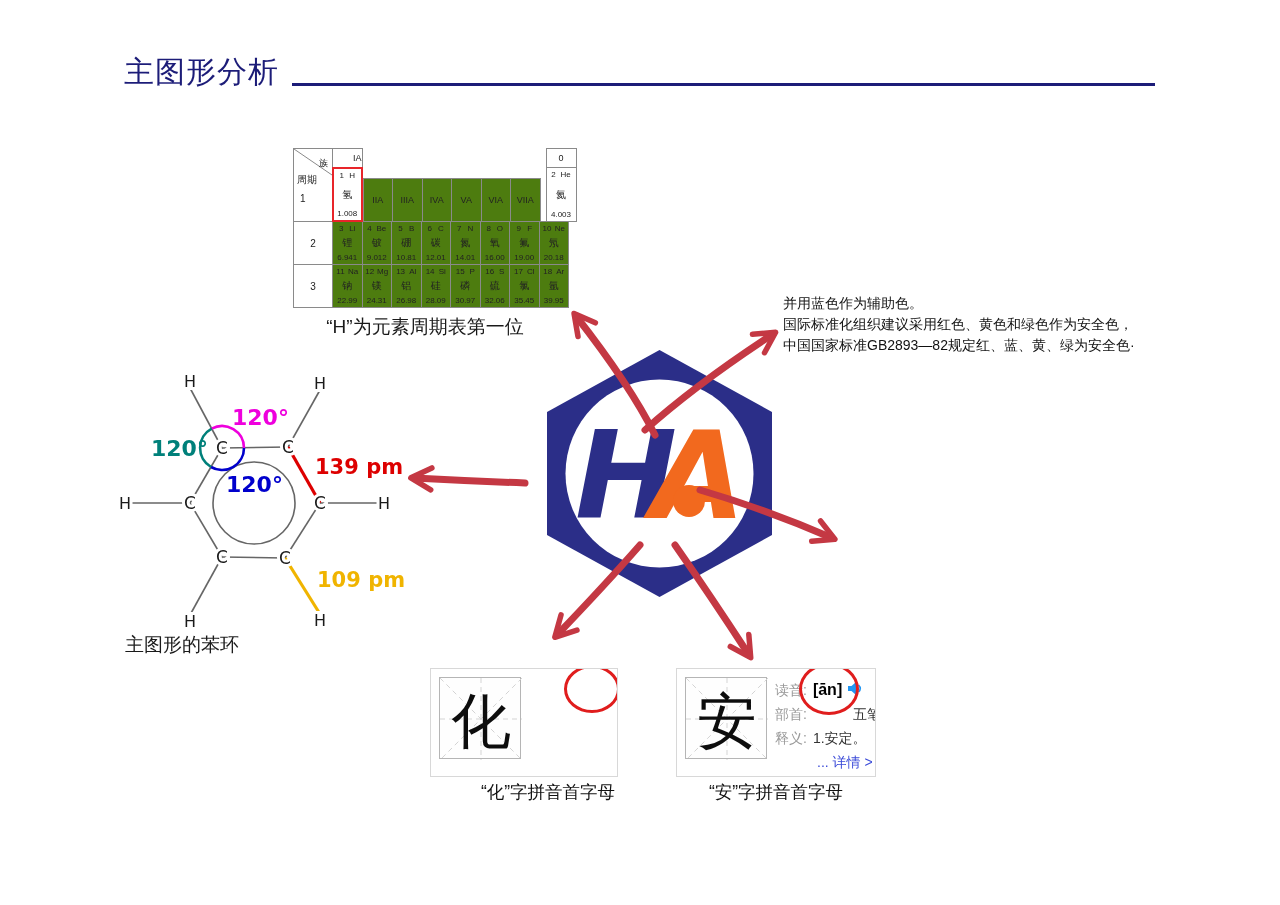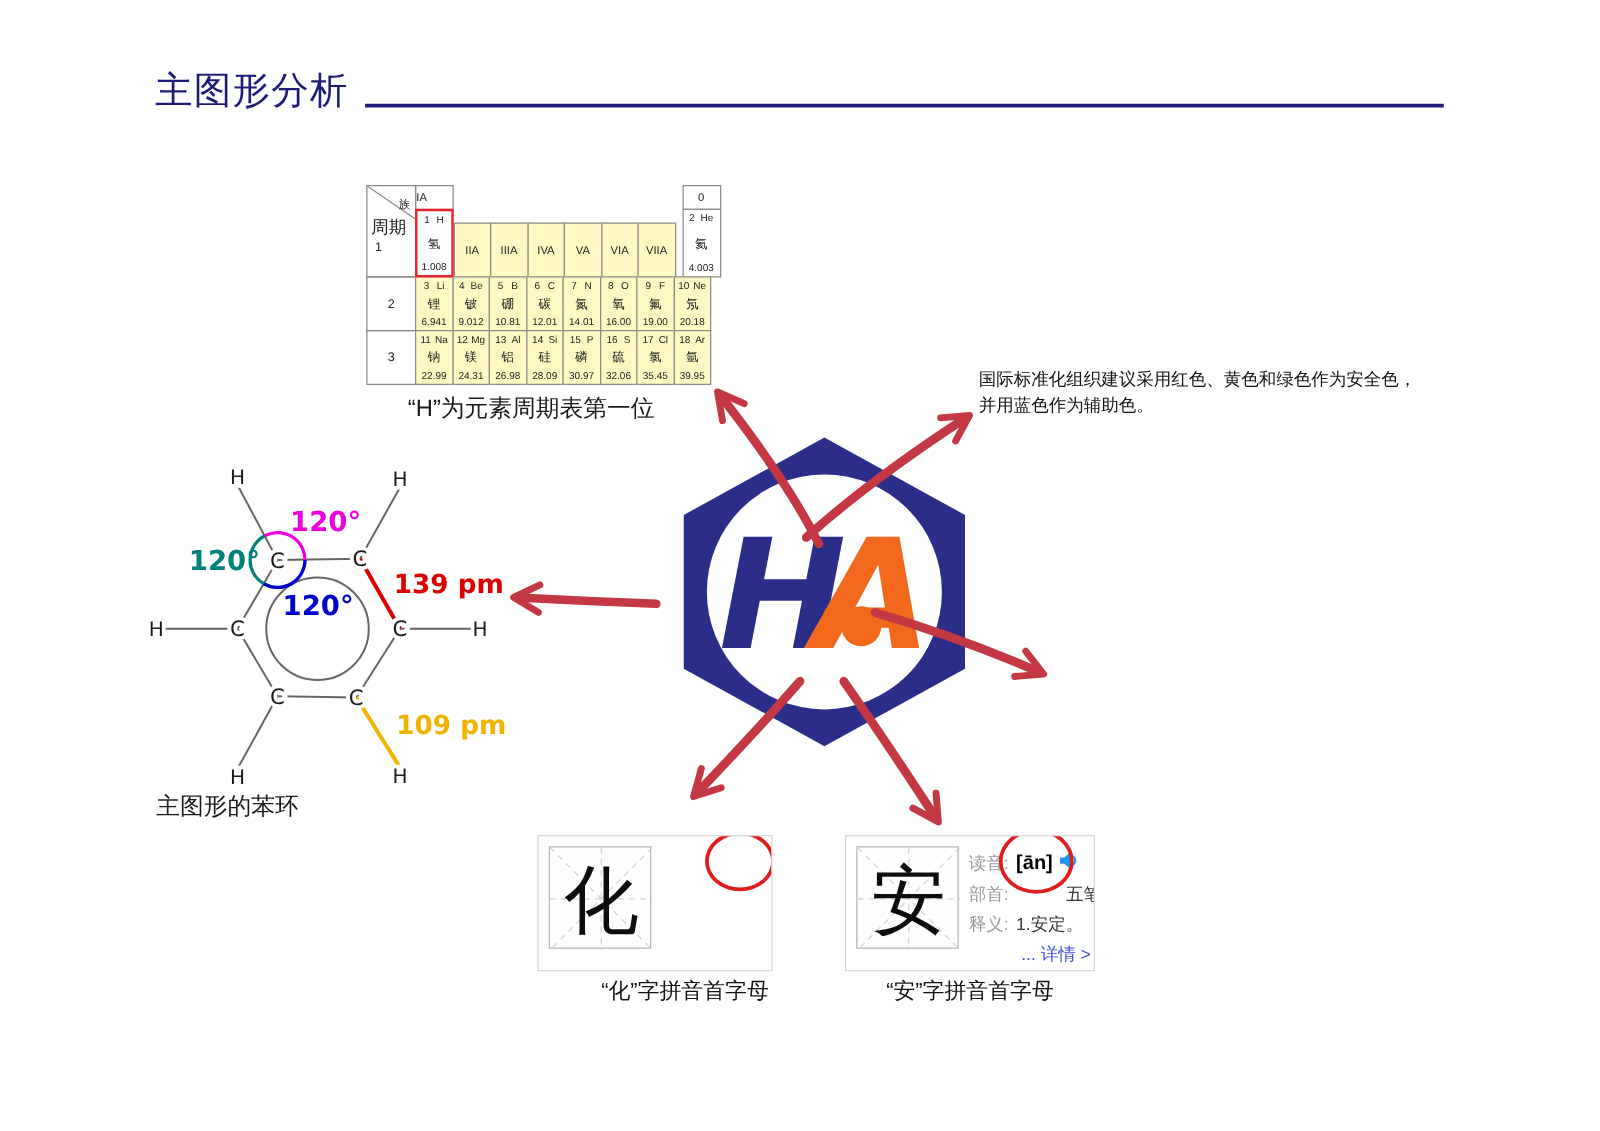--- a/index.html
+++ b/index.html
@@ -6,33 +6,33 @@
   html,body { width:1280px; height:905px; background:#ffffff; overflow:hidden;
     font-family:"Liberation Sans", sans-serif; position:relative; }
   .abs { position:absolute; }
 
   
   .page-title { left:124px; top:52px; font-size:30px; color:#1c1c78; letter-spacing:1px; }
   .title-rule { left:292px; top:83px; width:863px; height:3px; background:#1c1c78; }
 
   
   .ptable { left:293px; top:148px; width:284px; height:161px; }
-  .pt-cell { border:1px solid #8a8a8a; background:#fef9c3; width:30.5px; text-align:center;
+  .pt-cell { border:1px solid #8a8a8a; background:#4d7c0f; width:30.5px; text-align:center;
     display:flex; flex-direction:column; justify-content:space-between; padding:2px 0; }
   .pt-row { position:absolute; display:flex; height:44px; }
   .pt-row .pt-cell + .pt-cell { margin-left:-1px; }
   .pt-line1 { font-size:8px; color:#222; display:flex; justify-content:space-evenly; }
   .pt-cn { font-size:10px; color:#222; }
   .pt-mass { font-size:8px; color:#222; }
   .pt-corner { left:0; top:0; width:40px; height:74px; border:1px solid #8a8a8a; }
   .pt-corner .lbl-group { position:absolute; right:4px; top:8px; font-size:9px; color:#222; }
-  .pt-corner .lbl-period { position:absolute; left:3px; top:24px; font-size:14px; color:#222; }
+  .pt-corner .lbl-period { position:absolute; left:3px; top:24px; font-size:10px; color:#222; }
   .pt-corner .lbl-one { position:absolute; left:6px; top:44px; font-size:10px; color:#222; }
   .pt-h-header { left:39px; top:0; width:30.5px; height:20px; border:1px solid #8a8a8a;
-    font-size:9px; text-align:left; line-height:18px; color:#222; }
+    font-size:9px; text-align:right; line-height:18px; color:#222; }
   .pt-zero-header { left:252.5px; top:0; width:31px; height:20px; border:1px solid #8a8a8a;
     font-size:9px; text-align:center; line-height:18px; color:#222; }
   .pt-hydrogen { left:39px; top:19px; width:30.5px; height:55px; border:2px solid #e8252a;
     display:flex; flex-direction:column; justify-content:space-between; text-align:center;
     padding:2px 0; z-index:2; background:#fff; }
   .pt-helium { left:252.5px; top:19px; width:31px; height:55px; border:1px solid #8a8a8a;
     display:flex; flex-direction:column; justify-content:space-between; text-align:center; padding:2px 0; }
   .pt-mid { left:69.5px; top:30px; }
   .pt-mid .pt-cell { height:44px; justify-content:center; font-size:9px; color:#222; }
   .pt-periodlbl { width:40px; border:1px solid #8a8a8a; font-size:10px; color:#222;
@@ -323,22 +323,23 @@
     <path d="M265,155 Q240,105 186,36" marker-end="url(#ah)"></path>
     <path d="M255,150 Q305,105 383,54" marker-end="url(#ah)"></path>
     <path d="M135,203 Q80,201 24,198" marker-end="url(#ah)"></path>
     <path d="M310,210 Q378,230 442,258" marker-end="url(#ah)"></path>
     <path d="M250,265 Q215,305 167,355" marker-end="url(#ah)"></path>
     <path d="M285,265 Q320,315 359,375" marker-end="url(#ah)"></path>
   </g>
 </svg>
 
 <div class="abs iso-note">
+  <div>并用蓝色作为辅助色。</div>
   <div>国际标准化组织建议采用红色、黄色和绿色作为安全色，</div>
-  <div>并用蓝色作为辅助色。</div>
+  <div>中国国家标准GB2893—82规定红、蓝、黄、绿为安全色·</div>
 </div>
 
 <div class="abs tri-note">
 </div>
 
 <div class="abs dict-card card-hua">
   <div class="char-box">
     <svg width="82" height="82" style="position:absolute;left:0;top:0">
       <g stroke="#d4d4d4" stroke-width="1" stroke-dasharray="5,4">
         <line x1="0" y1="0" x2="82" y2="82"></line>

